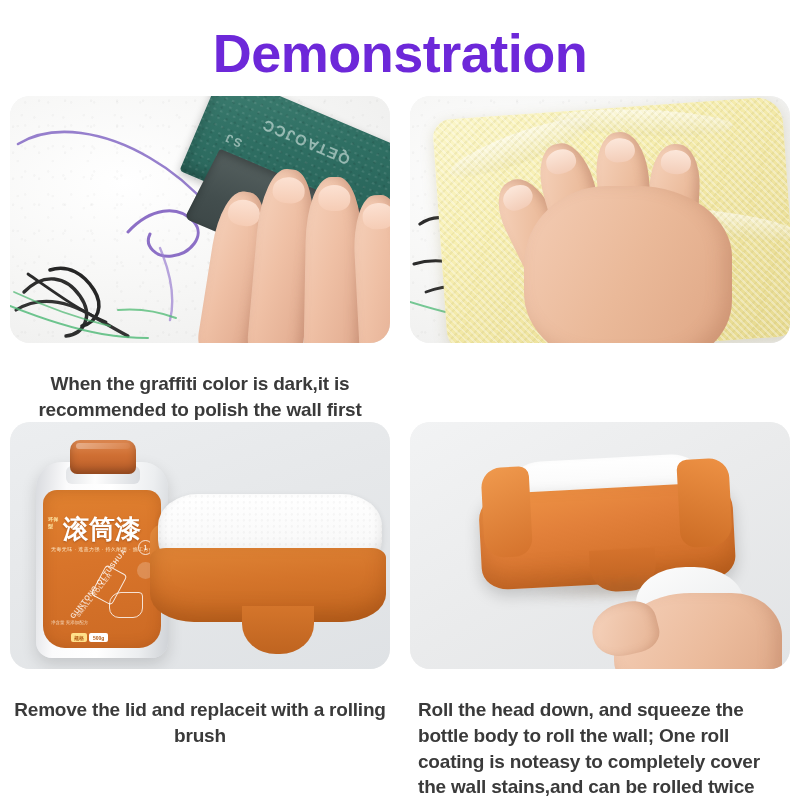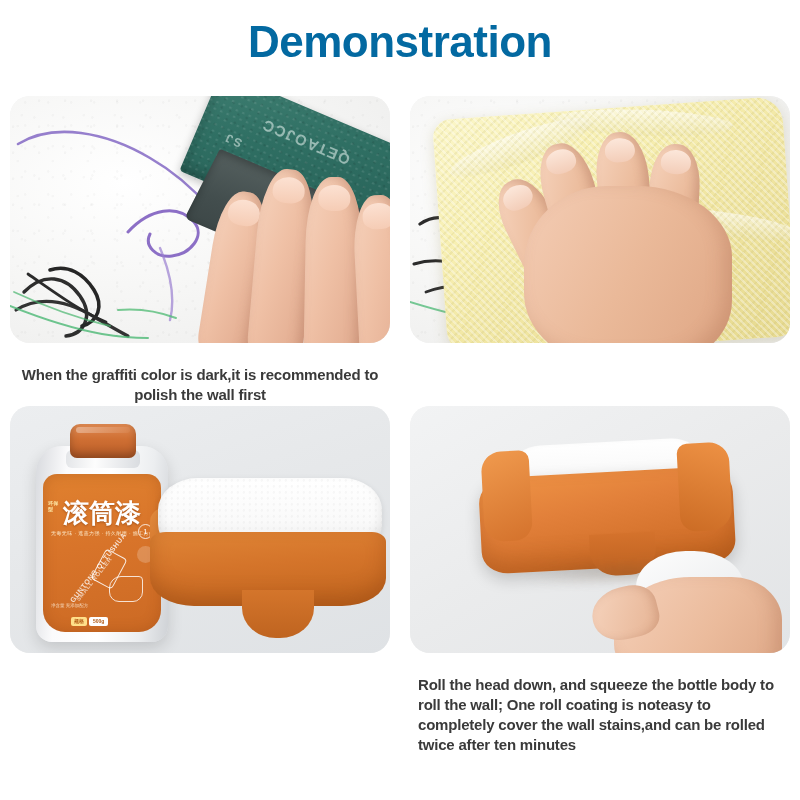--- a/index.html
+++ b/index.html
@@ -10,25 +10,25 @@
     background: #ffffff;
     font-family: "Liberation Sans", sans-serif;
     overflow: hidden;
     position: relative;
   }
 
   
   .page-title {
     width: 100%;
     text-align: center;
-    font-size: 44px;
+    font-size: 54px;
     font-weight: bold;
-    color: #0369a1;
+    color: #6d28d9;
     letter-spacing: -0.5px;
-    padding-top: 18px;
+    padding-top: 24px;
     line-height: 1.1;
   }
 
   
   .grid {
     position: absolute;
     top: 96px;
     left: 0;
     width: 800px;
     display: grid;
@@ -44,25 +44,25 @@
     position: relative;
     width: 380px;
     height: 247px;
     border-radius: 20px;
     overflow: hidden;
     background: #f2f2f2;
   }
 
   .caption {
     text-align: center;
-    font-size: 15px;
+    font-size: 19px;
     font-weight: bold;
     color: #3a3a3a;
     line-height: 1.35;
-    padding: 22px 4px 0 4px;
+    padding: 28px 4px 0 4px;
     letter-spacing: -0.2px;
   }
   .caption.left-align { text-align: left; padding-left: 8px; }
 
   
   .wall-bg {
     position: absolute; inset: 0;
     background:
       radial-gradient(ellipse at 30% 35%, #ffffff 0%, #f7f7f6 45%, #ececeb 100%);
   }
@@ -535,20 +535,21 @@
         </div>
       </div>
 
       <div class="roller3">
         <div class="roller3-cap-l"></div>
         <div class="roller3-fabric"></div>
         <div class="roller3-body"></div>
         <div class="roller3-stem"></div>
       </div>
     </div>
+    <div class="caption">Remove the lid and replaceit with a rolling brush</div>
   </div>
 
   <div class="cell">
     <div class="photo">
       <div class="p4-bg"></div>
 
       <div class="roller4">
         <div class="r4-fabric"></div>
         <div class="r4-body"></div>
         <div class="r4-ear-l"></div>

